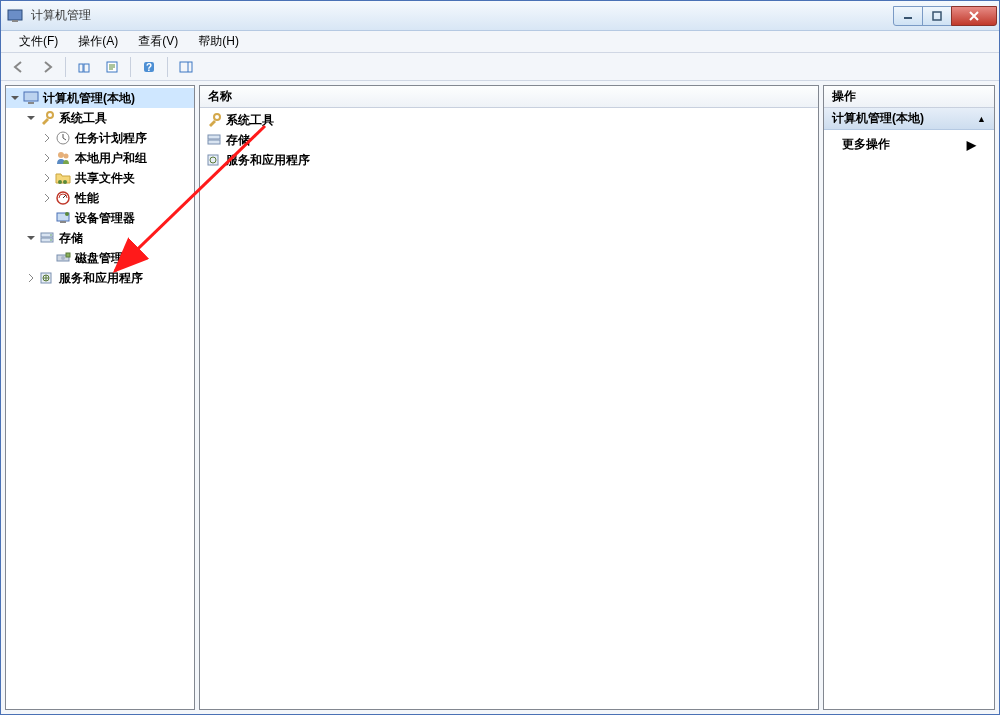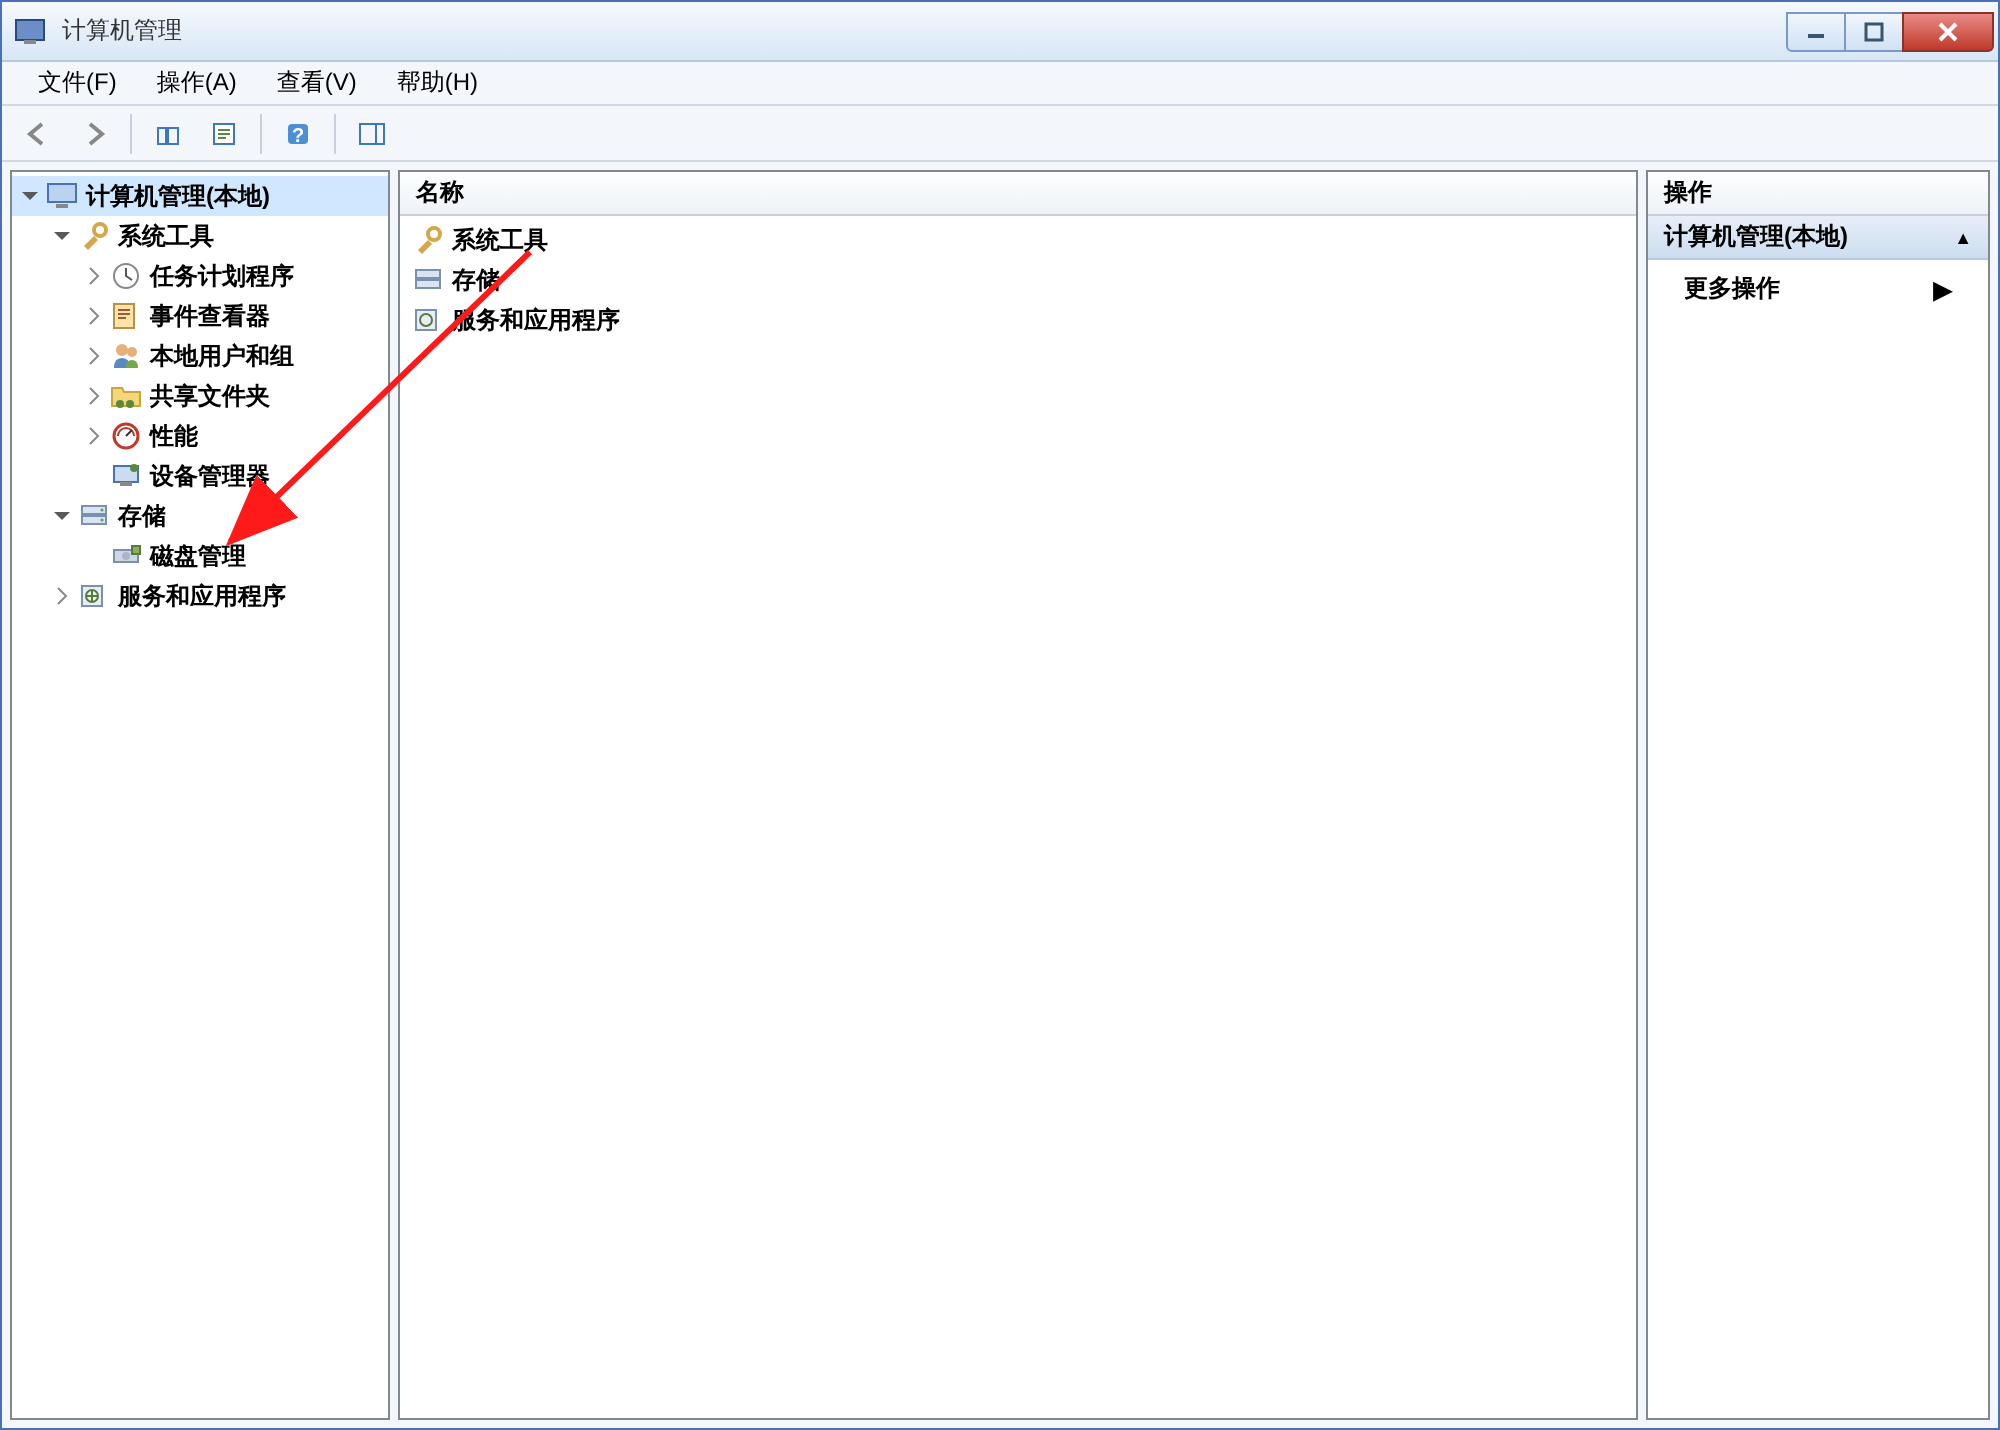--- a/index.html
+++ b/index.html
@@ -274,34 +274,20 @@
           </span>
           <span class="icon16">
             <svg viewBox="0 0 16 16">
                 <circle cx="8" cy="8" r="6" fill="#fff" stroke="#888"></circle>
                 <path d="M8 4 L8 8 L11 10" stroke="#555" fill="none"></path>
               </svg>
           </span>
           <span class="tree-label">任务计划程序</span>
         </div>
 
-        <div class="tree-row indent-2">
-          <span class="expander">
-            <svg width="10" height="10">
-                <path d="M3 1 L7 5 L3 9" fill="none" stroke="#888"></path>
-              </svg>
-          </span>
-          <span class="icon16">
-            <svg viewBox="0 0 16 16">
-                <rect x="2" y="2" width="10" height="12" fill="#ffe4a7" stroke="#b89148"></rect>
-                <path d="M4 5h6M4 7h6M4 9h4" stroke="#a05a3a"></path>
-              </svg>
-          </span>
-          <span class="tree-label">事件查看器</span>
-        </div>
 
         <div class="tree-row indent-2">
           <span class="expander">
             <svg width="10" height="10">
                 <path d="M3 1 L7 5 L3 9" fill="none" stroke="#888"></path>
               </svg>
           </span>
           <span class="icon16">
             <svg viewBox="0 0 16 16">
                 <circle cx="6" cy="5" r="3" fill="#e6b07a"></circle>

